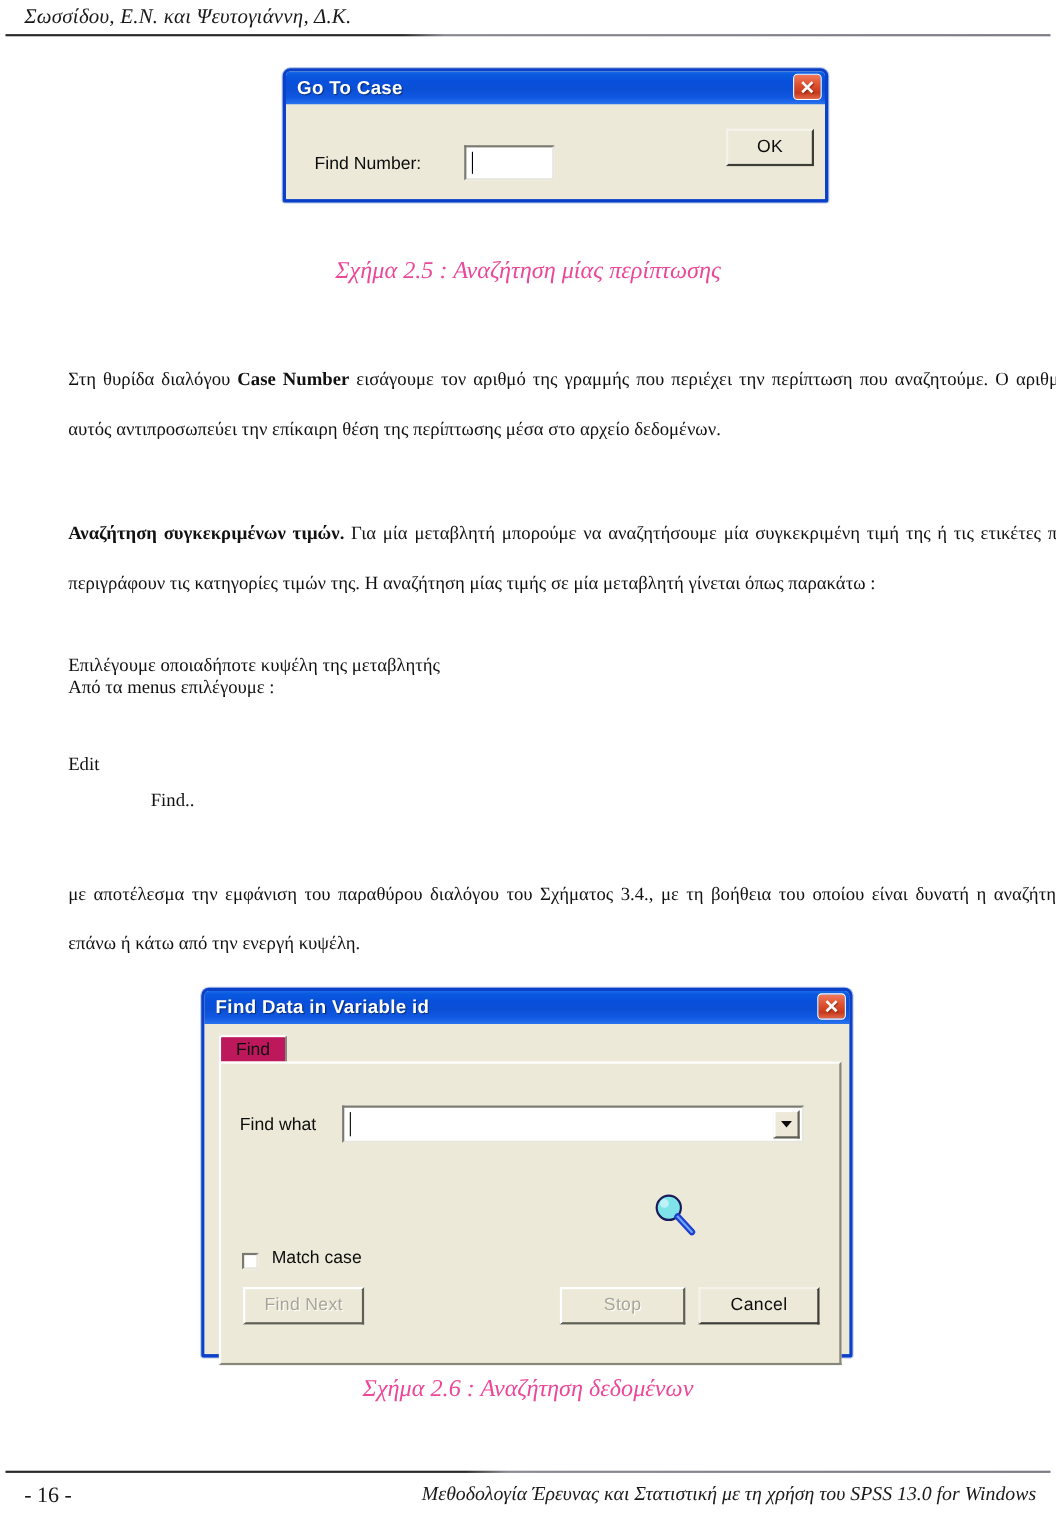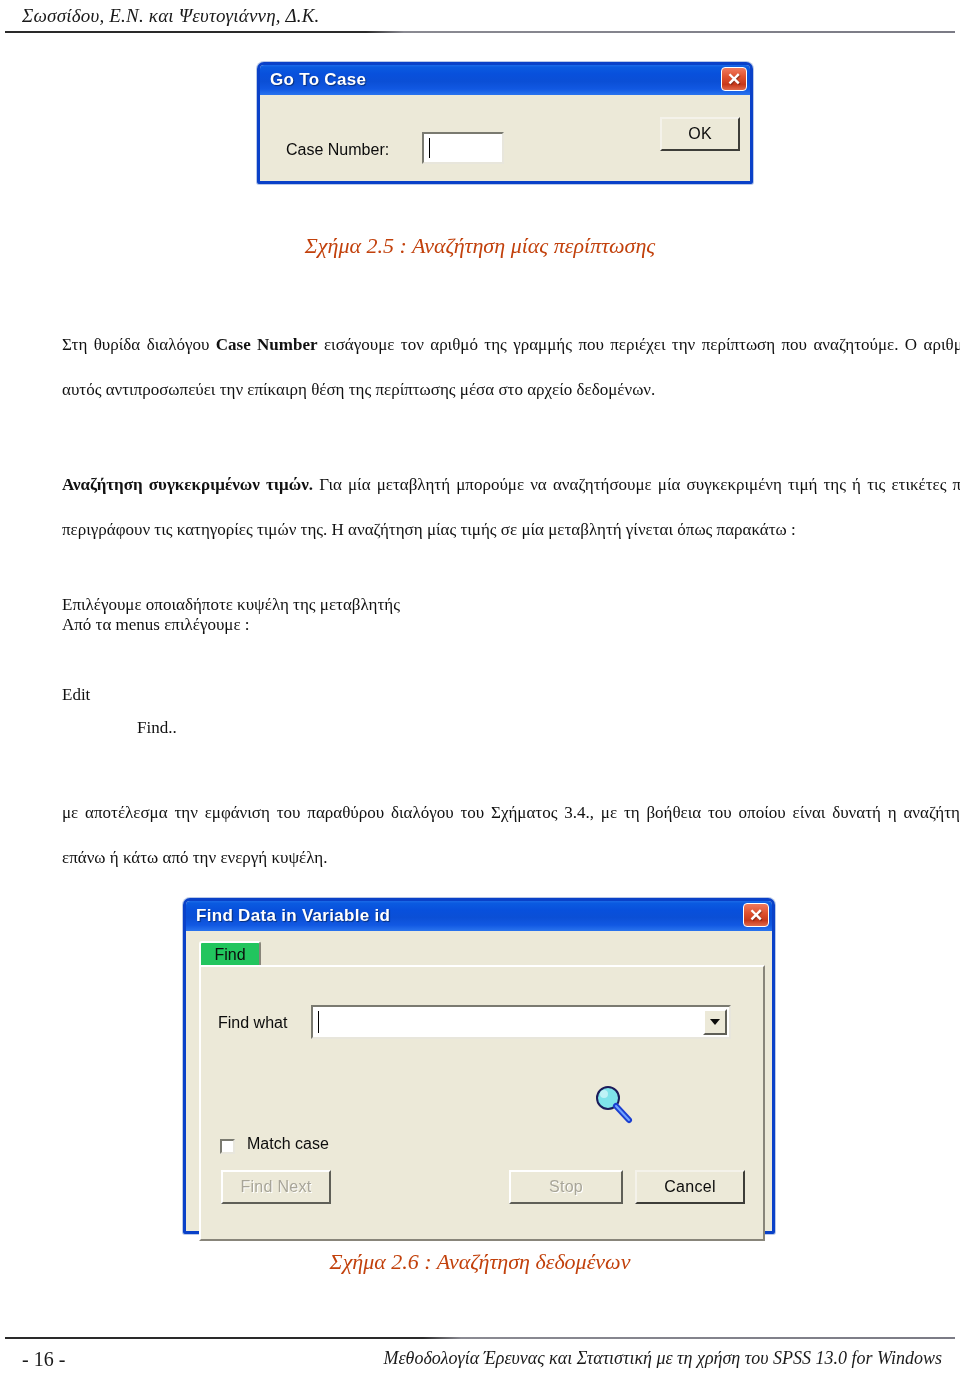--- a/index.html
+++ b/index.html
@@ -163,21 +163,21 @@
   .tab-strip {
     position: absolute;
     left: 13px; top: 10px;
     width: 566px; height: 24px;
   }
   .tab {
     position: absolute;
     left: 0; top: 0;
     width: 62px; height: 26px;
     box-sizing: border-box;
-    background: #22c55e;
+    background: #be185d;
     border-top: 2px solid #ffffff;
     border-left: 2px solid #ffffff;
     border-right: 2px solid #88857a;
     border-radius: 3px 3px 0 0;
     font-family: "Liberation Sans", sans-serif;
     font-size: 16px;
     color: #0c0c0c;
     display: flex;
     align-items: center;
     justify-content: center;
@@ -231,21 +231,21 @@
   }
 
   
   .fig-caption {
     position: absolute;
     width: 960px;
     text-align: center;
     font-family: "Liberation Serif", serif;
     font-style: italic;
     font-size: 22px;
-    color: #c2410c;
+    color: #ec4899;
   }
   .para {
     position: absolute;
     left: 22px;
     width: 916px;
     font-family: "Liberation Serif", serif;
     font-size: 17px;
     line-height: 45px;
     text-align: justify;
     color: #111111;
@@ -288,21 +288,21 @@
 </div>
 
 <div class="win-dialog" id="dlg-goto">
   <div class="title-bar">
     <div class="title-text">Go To Case</div>
     <div class="close-btn">
       <span class="close-glyph">✕</span>
     </div>
   </div>
   <div class="dialog-body">
-    <div class="win-label" style="left:26px; top:46px;">Case Number:</div>
+    <div class="win-label" style="left:26px; top:46px;">Find Number:</div>
     <div class="sunken-field" style="left:162px; top:37px; width:82px; height:32px;">
       <span class="caret"></span>
     </div>
     <div class="win-button strong-border" style="left:400px; top:22px; width:80px; height:34px;">OK</div>
   </div>
 </div>
 
 <div class="fig-caption" style="top:233px;">Σχήμα 2.5 : Αναζήτηση μίας περίπτωσης</div>
 
 <div class="para" style="top:322px;">

